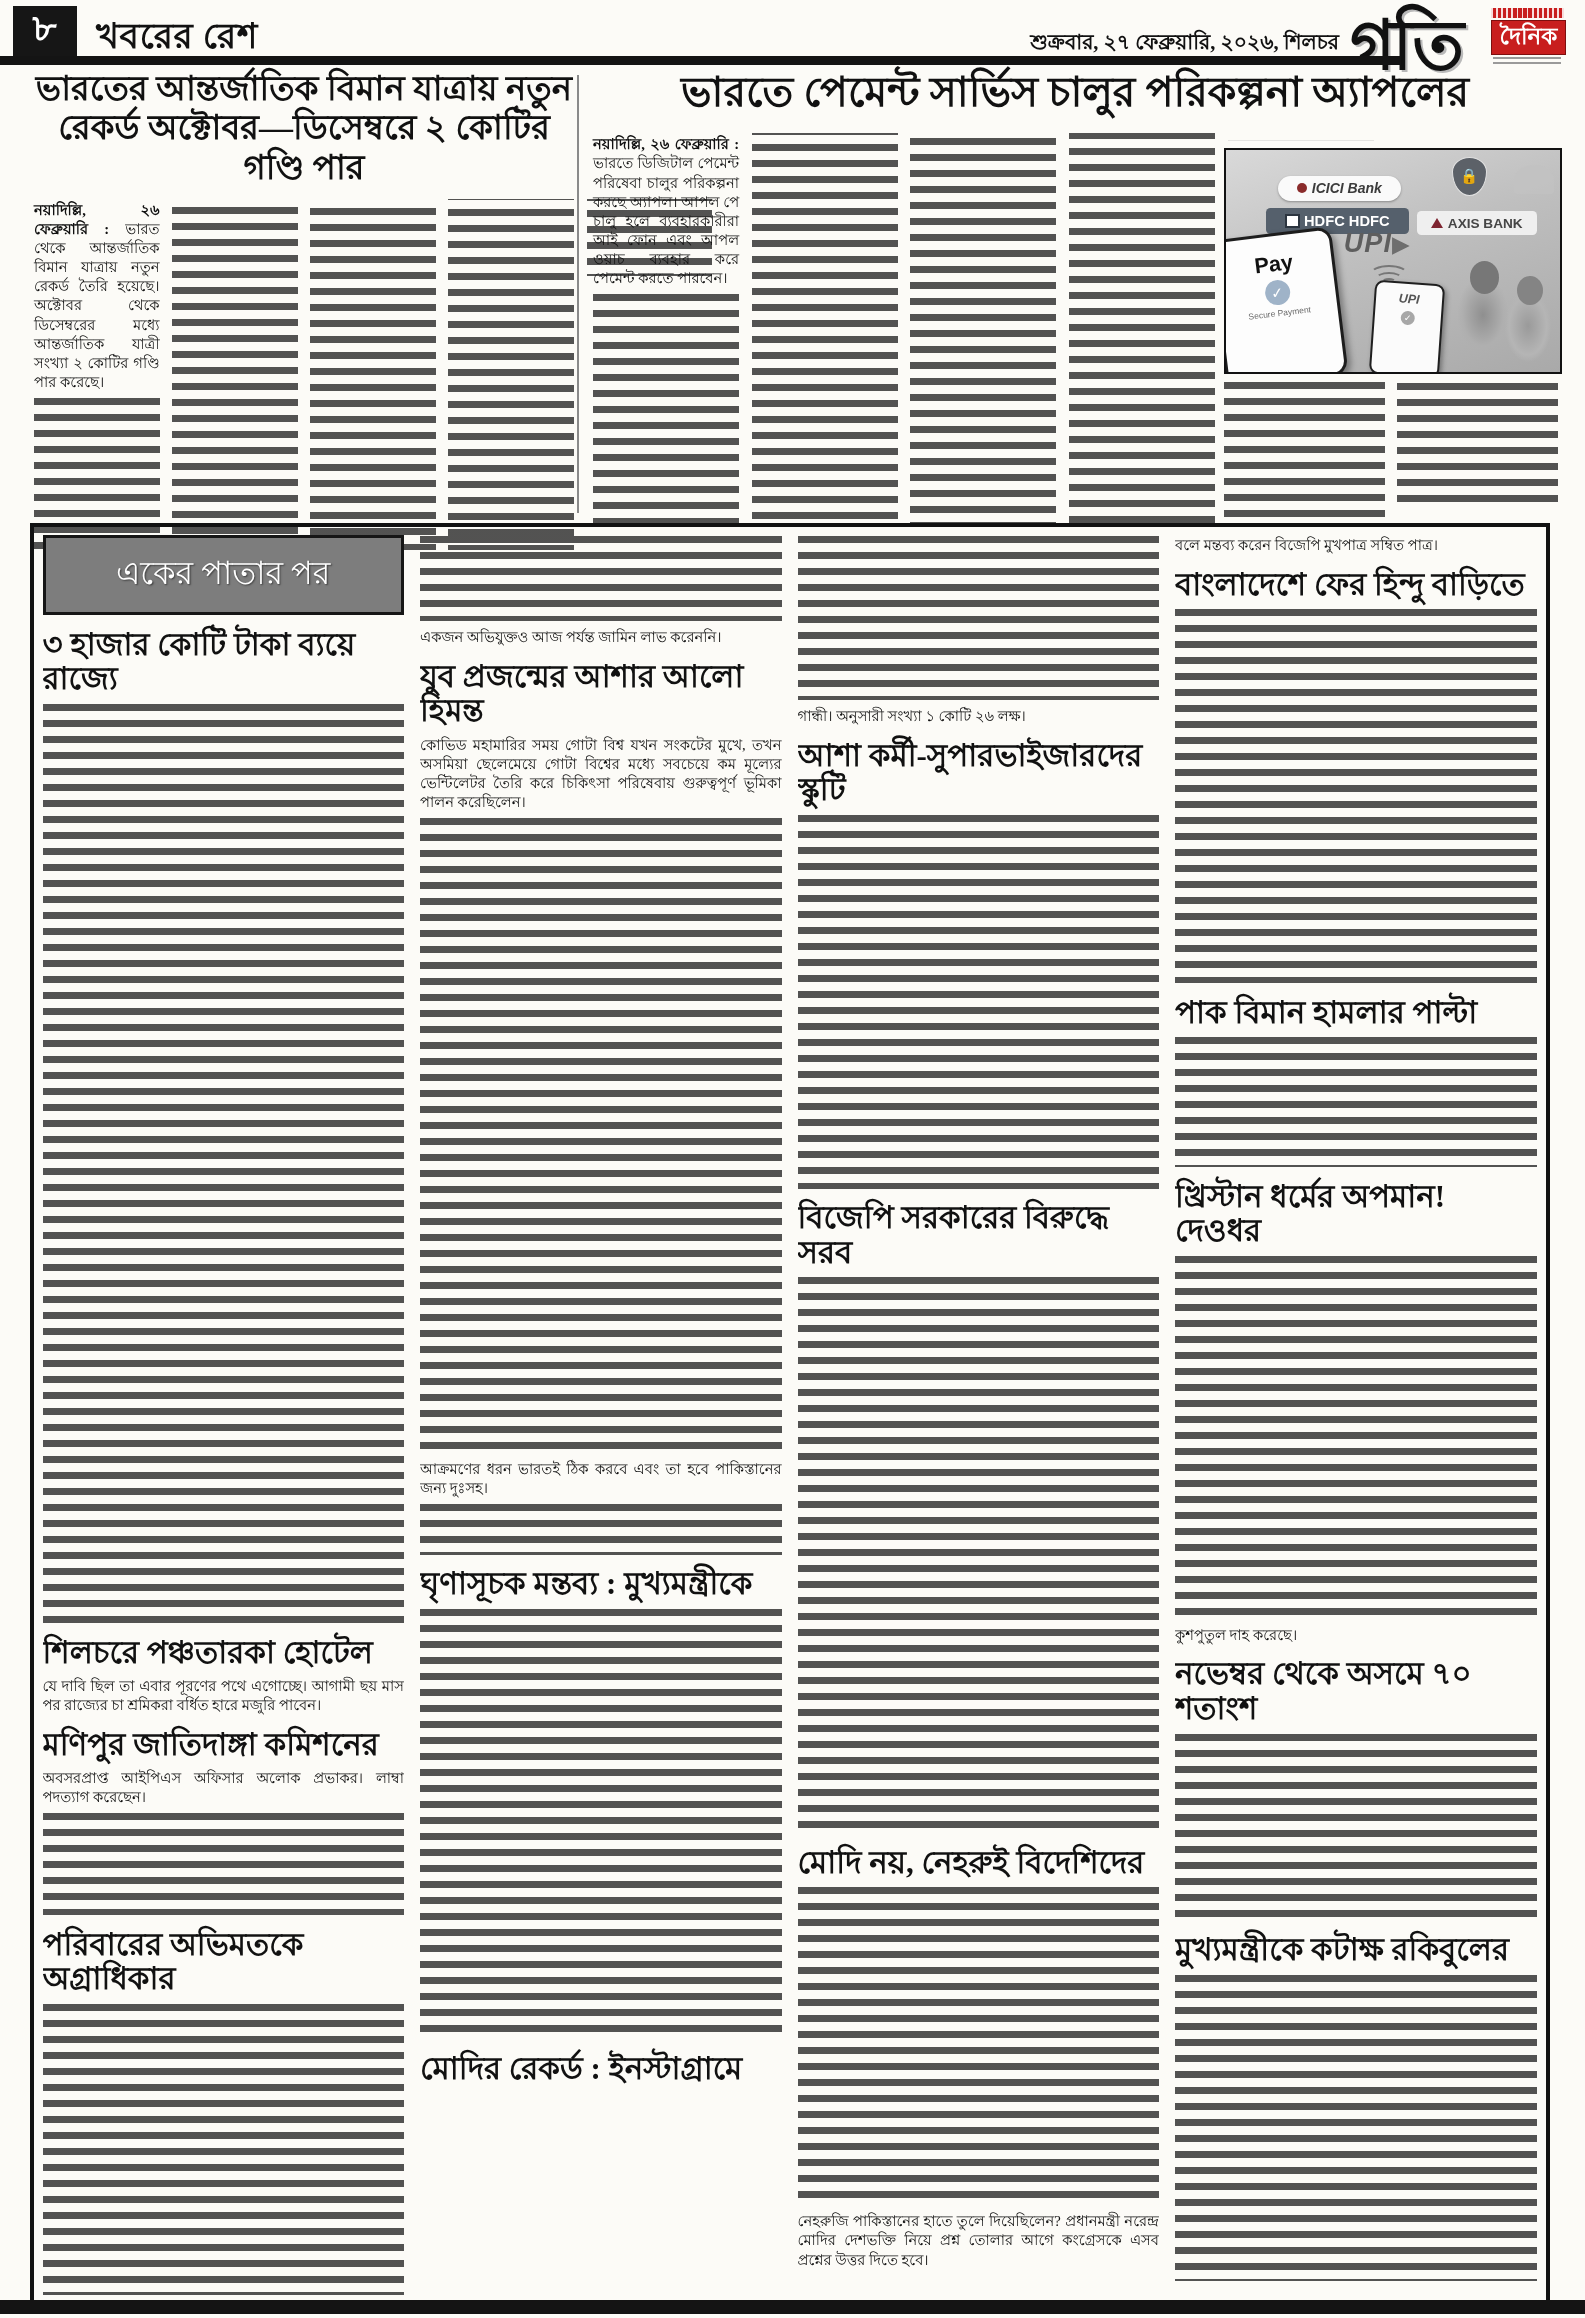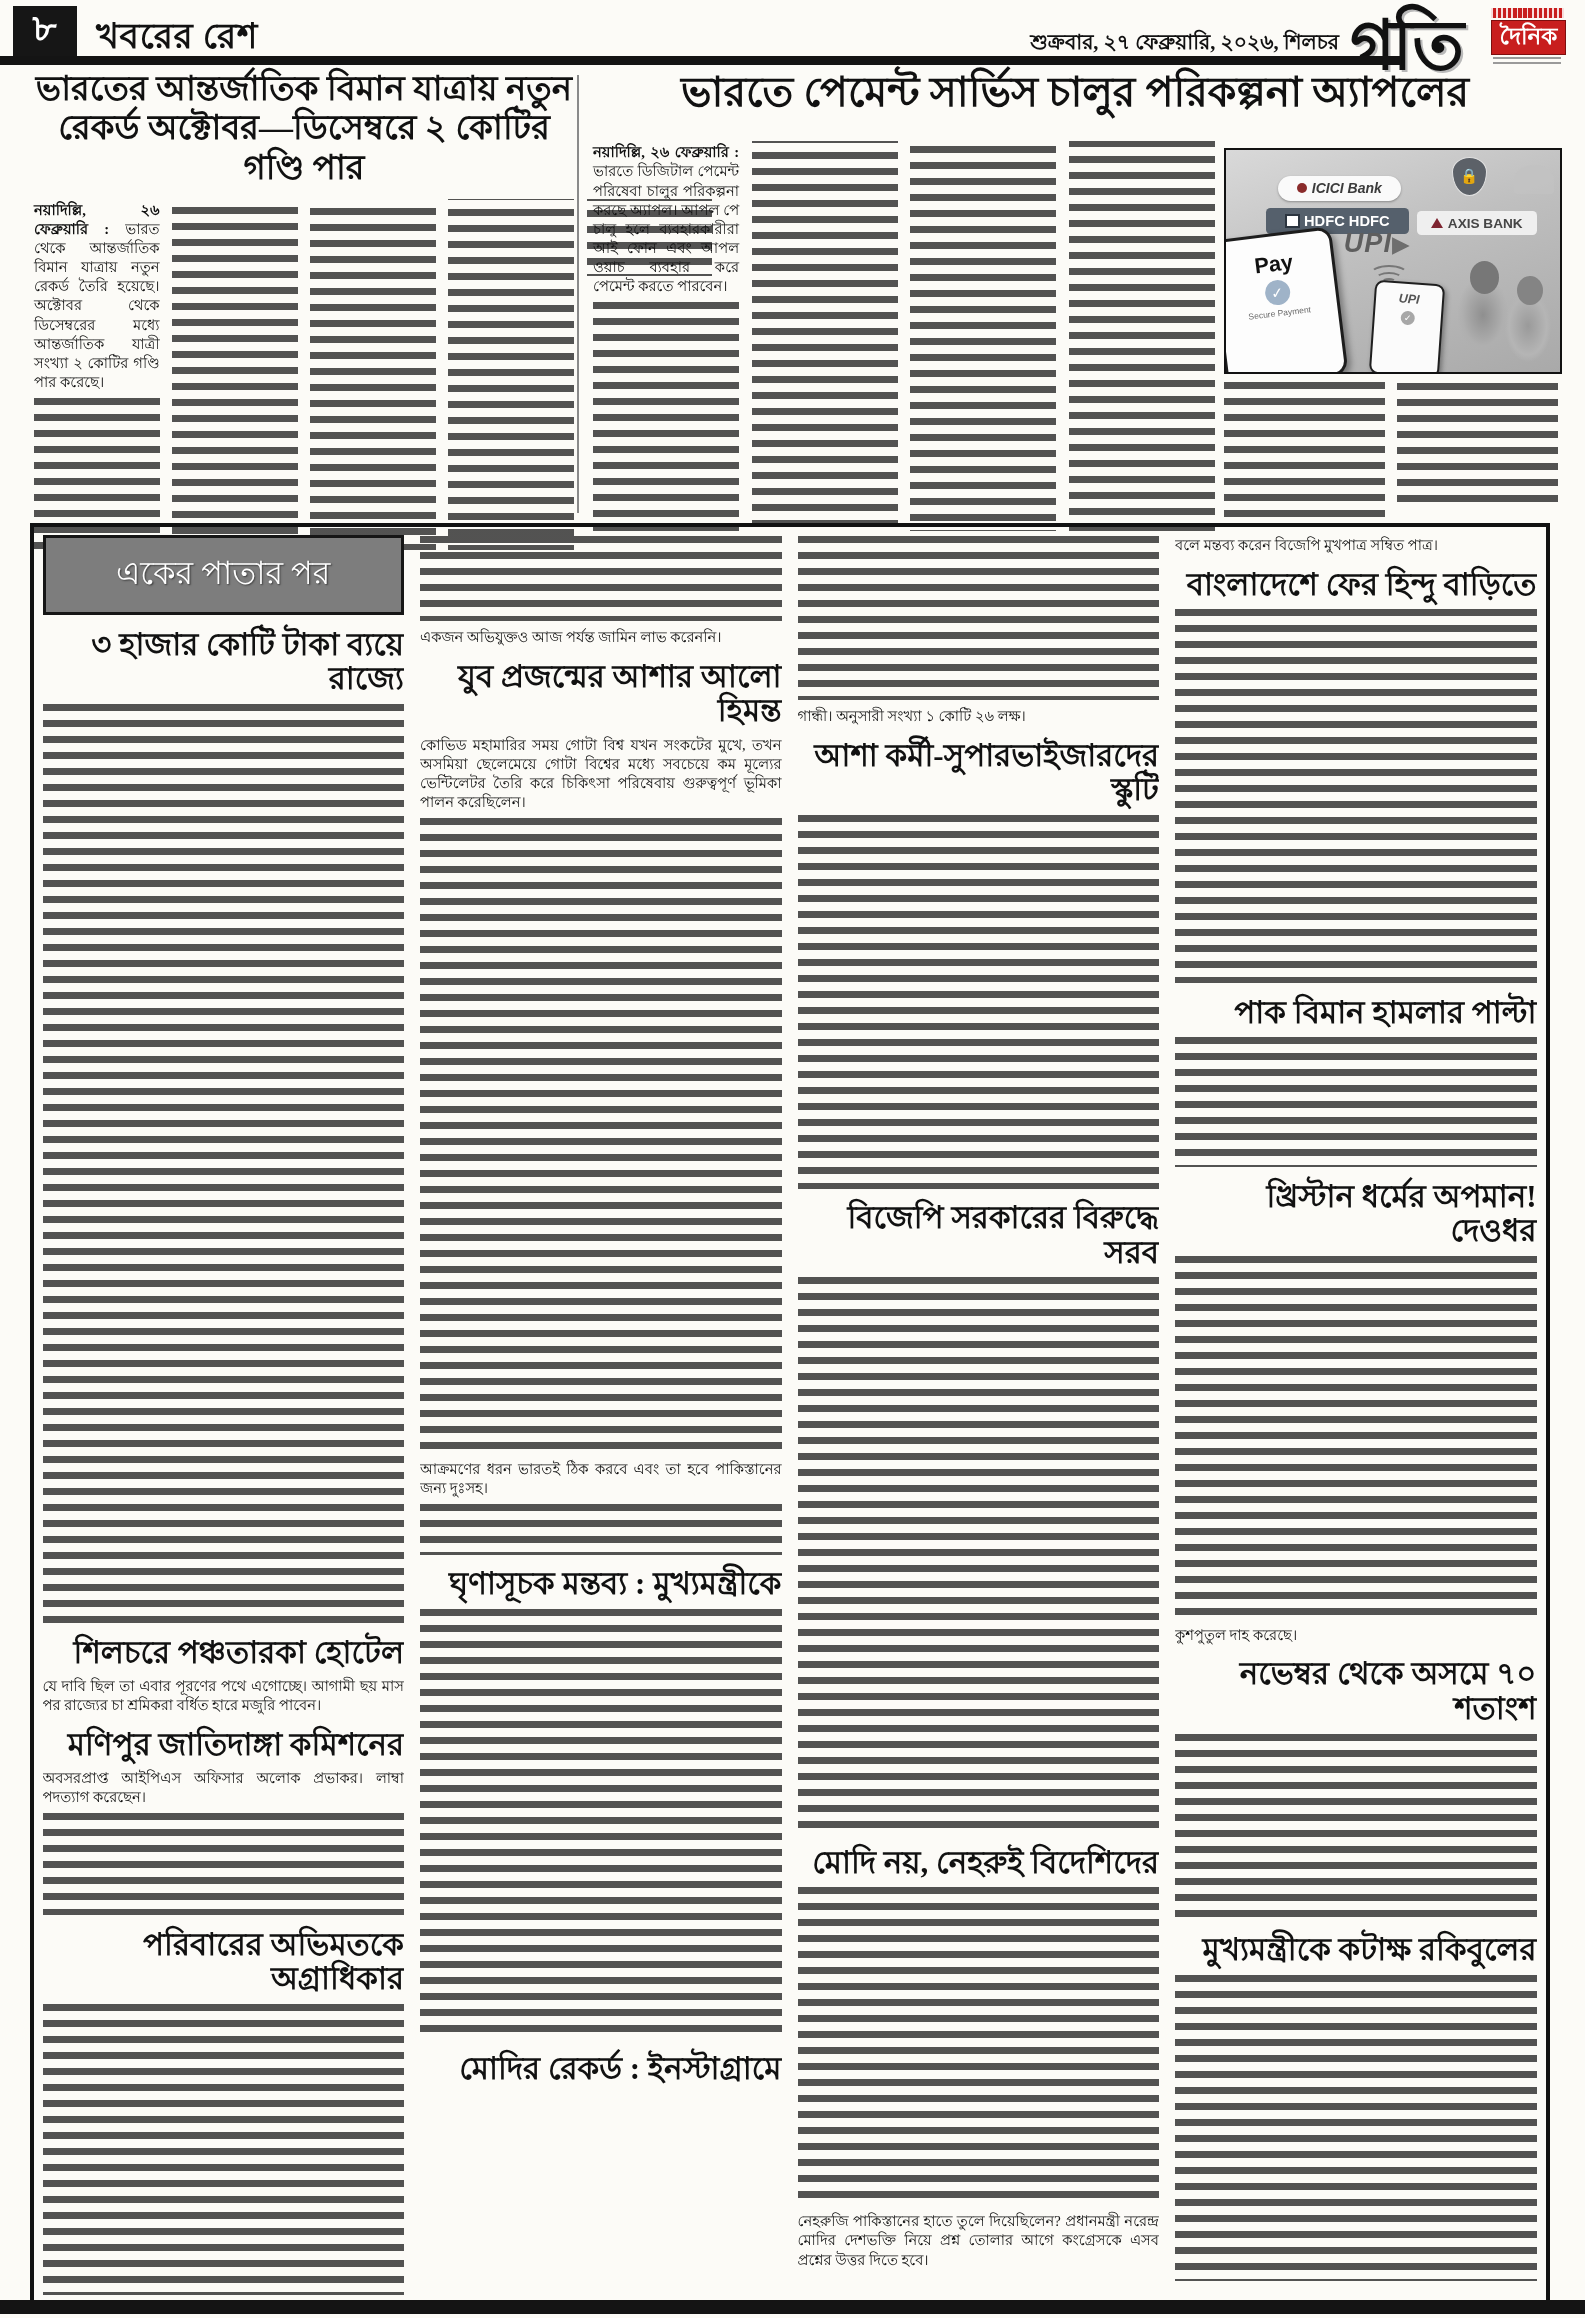--- a/index.html
+++ b/index.html
@@ -25,21 +25,21 @@
   
   .big-h{font-weight:bold;text-align:center;line-height:1.16;}
   #left-article{position:absolute;left:34px;top:69px;width:540px;}
   #left-article .big-h{font-size:34px;}
   #right-article{position:absolute;left:593px;top:69px;width:964px;height:454px;}
   #right-article .big-h{font-size:41px;}
   .v-divider{position:absolute;left:577px;top:75px;width:1.7px;height:438px;background:#8a8a8a;}
 
   .art-cols{column-gap:12.5px;column-fill:auto;font-size:13.6px;text-align:justify;line-height:1.3;}
   #left-article .art-cols{column-count:4;height:351px;margin-top:11.3px;}
-  .ra-cols{position:absolute;left:0;top:72px;width:622px;height:390px;column-count:4;column-gap:12.5px;
+  .ra-cols{position:absolute;left:0;top:64px;width:622px;height:390px;column-count:4;column-gap:12.5px;
         column-fill:auto;font-size:13.6px;text-align:justify;line-height:1.3;}
   .rb-cols{position:absolute;left:631px;top:311px;width:334px;height:143px;column-count:2;column-gap:11.3px;
         column-fill:auto;}
 
   .body-p{font-size:14.7px;line-height:1.3;text-align:justify;margin:2.3px 0 5.7px;}
   .dateline{font-weight:bold;}
   .greek{background-image:repeating-linear-gradient(180deg,#232323 0px,#232323 6.8px,transparent 6.8px,transparent 16px);
         opacity:.78;margin:2.3px 0 6.8px;}
 
   
@@ -86,21 +86,21 @@
   .wifi .w2{width:23px;height:11.3px;}
   .wifi .w3{width:35px;height:17.6px;}
 
   
   .cont-box{position:absolute;left:29.5px;top:523px;width:1520px;height:1779px;border:4px solid #121212;border-bottom:none;
         padding:6.8px 9px;box-sizing:border-box;}
   #cols{display:flex;gap:16px;height:100%;}
   .ncol{flex:1;overflow:hidden;}
   .section-box{border:3.4px solid #161616;background:#7d7d7d;color:#fff;font-size:32px;font-weight:normal;
         text-align:center;padding:10.2px 0;margin:1.1px 0 10.2px;text-shadow:1.1px 1.1px 1.7px #3f3f3f;}
-  .col-h{font-size:31px;font-weight:bold;text-align:right;line-height:1.12;margin:12.5px 0 6.8px;}
+  .col-h{font-size:31px;font-weight:bold;text-align:left;line-height:1.12;margin:12.5px 0 6.8px;}
   .bottom-bar{position:absolute;left:0;top:2300px;width:1586px;height:13.6px;background:#141414;}
 </style>
 </head>
 <body>
 
 <div class="page">
 
   <div class="pagenum-box">
     <span>৮</span>
   </div>

